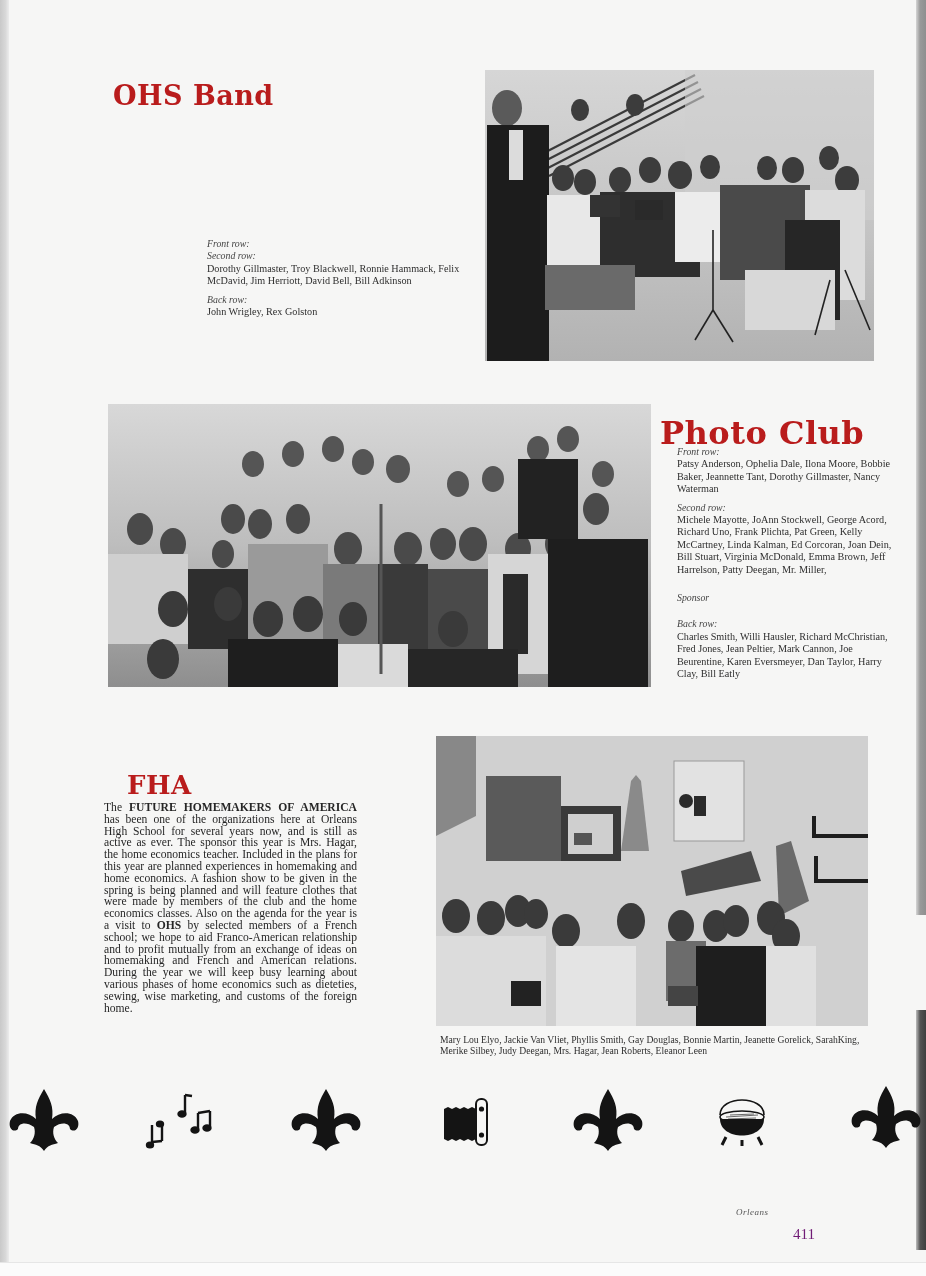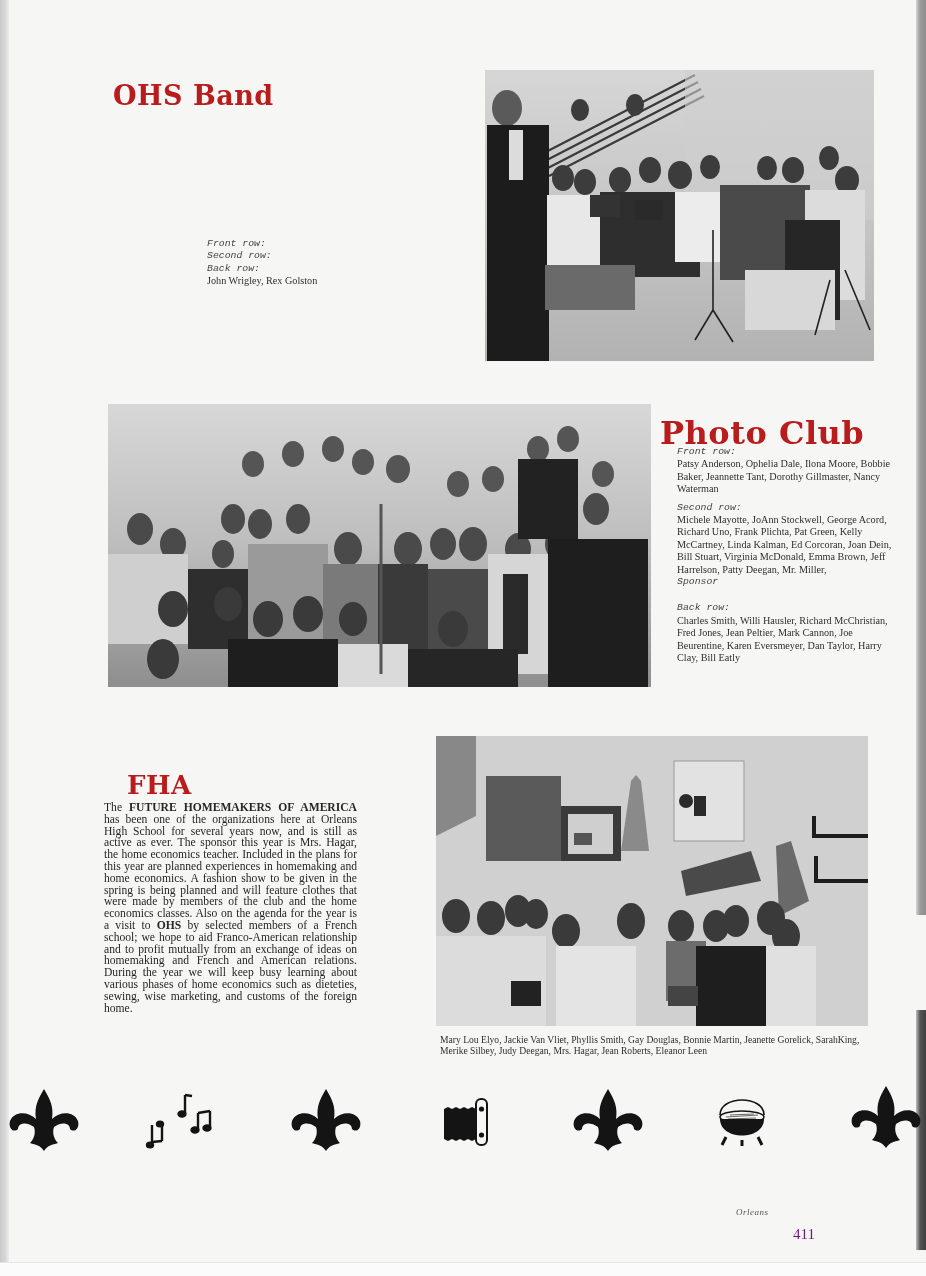--- a/index.html
+++ b/index.html
@@ -27,21 +27,21 @@
   }
 
   .blackletter {
     position: absolute; font-family: "DejaVu Serif", serif; font-weight: bold;
     color: #b91c1c; letter-spacing: 0.5px;
   }
   .caption {
     position: absolute; font-size: 10.2px; line-height: 12.4px; color: #2e2e2e;
   }
   .caption .row-label {
-    display: block; font-style: italic; color: #444; font-size: 9.8px; font-family: Liberation Mono, monospace;
+    display: block; font-style: italic; color: #444; font-size: 9.8px;
   }
   .caption .row-names { display: block; margin-bottom: 6px; }
 
   .photo {
     position: absolute; overflow: hidden;
     background: #bdbdbd;
   }
   .photo svg { display: block; width: 100%; height: 100%; }
 
   .body-text {
@@ -70,20 +70,21 @@
 <div class="edge-left"></div>
 <div class="edge-right-top"></div>
 <div class="edge-right-bottom"></div>
 <div class="bottom-strip"></div>
 
 <div class="blackletter" style="left:113px; top:80px; font-size:27px;">OHS Band</div>
 
 <div class="caption" style="left:207px; top:238px; width:254px;">
   <span class="row-label">Front row:</span>
   <span class="row-label">Second row:</span>
+  <span class="row-names">Dorothy Gillmaster, Troy Blackwell, Ronnie Hammack, Felix McDavid, Jim Herriott, David Bell, Bill Adkinson</span>
   <span class="row-label">Back row:</span>
   <span class="row-names">John Wrigley, Rex Golston</span>
 </div>
 
 <div class="photo" style="left:485px; top:70px; width:389px; height:291px;" title="Band members seated with instruments and music stands while the director stands at left">
   <svg viewBox="0 0 389 291" preserveAspectRatio="none">
     <defs>
       <linearGradient id="bg1" x1="0" y1="0" x2="0" y2="1">
         <stop offset="0" stop-color="#d6d6d6"></stop>
           <stop offset="0.55" stop-color="#c4c4c4"></stop>
@@ -203,21 +204,21 @@
     <line x1="273" y1="100" x2="273" y2="270" stroke="#555" stroke-width="3"></line>
   </svg>
 </div>
 
 <div class="blackletter" style="left:660px; top:414px; font-size:32px;">Photo Club</div>
 
 <div class="caption" style="left:677px; top:446px; width:220px;">
   <span class="row-label">Front row:</span>
   <span class="row-names">Patsy Anderson, Ophelia Dale, Ilona Moore, Bobbie Baker, Jeannette Tant, Dorothy Gillmaster, Nancy Waterman</span>
   <span class="row-label">Second row:</span>
-  <span class="row-names" style="margin-bottom:0">Michele Mayotte, JoAnn Stockwell, George Acord, Richard Uno, Frank Plichta, Pat Green, Kelly McCartney, Linda Kalman, Ed Corcoran, Joan Dein, Bill Stuart, Virginia McDonald, Emma Brown, Jeff Harrelson, Patty Deegan, Mr. Miller,</span>
+  <span class="row-names" style="margin-bottom:16px">Michele Mayotte, JoAnn Stockwell, George Acord, Richard Uno, Frank Plichta, Pat Green, Kelly McCartney, Linda Kalman, Ed Corcoran, Joan Dein, Bill Stuart, Virginia McDonald, Emma Brown, Jeff Harrelson, Patty Deegan, Mr. Miller,</span>
   <span class="row-label" style="margin-bottom:14px">Sponsor</span>
   <span class="row-label">Back row:</span>
   <span class="row-names">Charles Smith, Willi Hausler, Richard McChristian, Fred Jones, Jean Peltier, Mark Cannon, Joe Beurentine, Karen Eversmeyer, Dan Taylor, Harry Clay, Bill Eatly</span>
 </div>
 
 <div class="blackletter" style="left:127px; top:770px; font-size:26px;">FHA</div>
 
 <div class="body-text" style="left:104px; top:802px; width:253px;">
   <span>The </span><b>FUTURE HOMEMAKERS OF AMERICA</b><span> has been one of the organizations here at Orleans High School for several years now, and is still as active as ever. The sponsor this year is Mrs. Hagar, the home economics teacher. Included in the plans for this year are planned experiences in homemaking and home economics. A fashion show to be given in the spring is being planned and will feature clothes that were made by members of the club and the home economics classes. Also on the agenda for the year is a visit to </span><b>OHS</b><span> by selected members of a French school; we hope to aid Franco-American relationship and to profit mutually from an exchange of ideas on homemaking and French and American relations. During the year we will keep busy learning about various phases of home economics such as dieteties, sewing, wise marketing, and customs of the foreign home.</span>
 </div>

